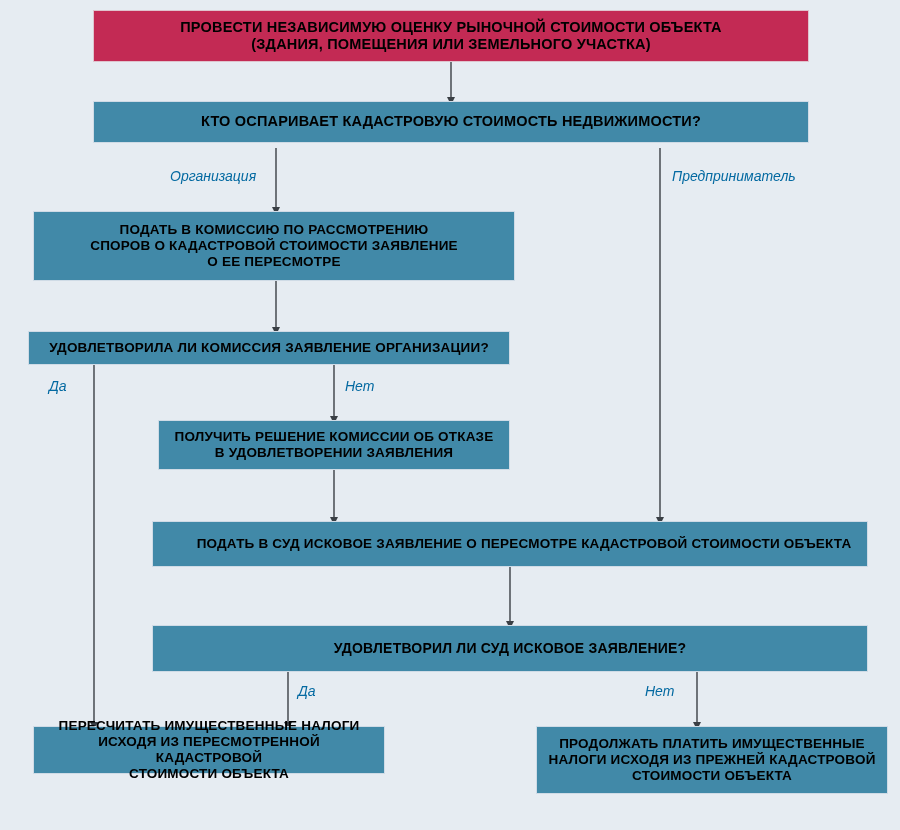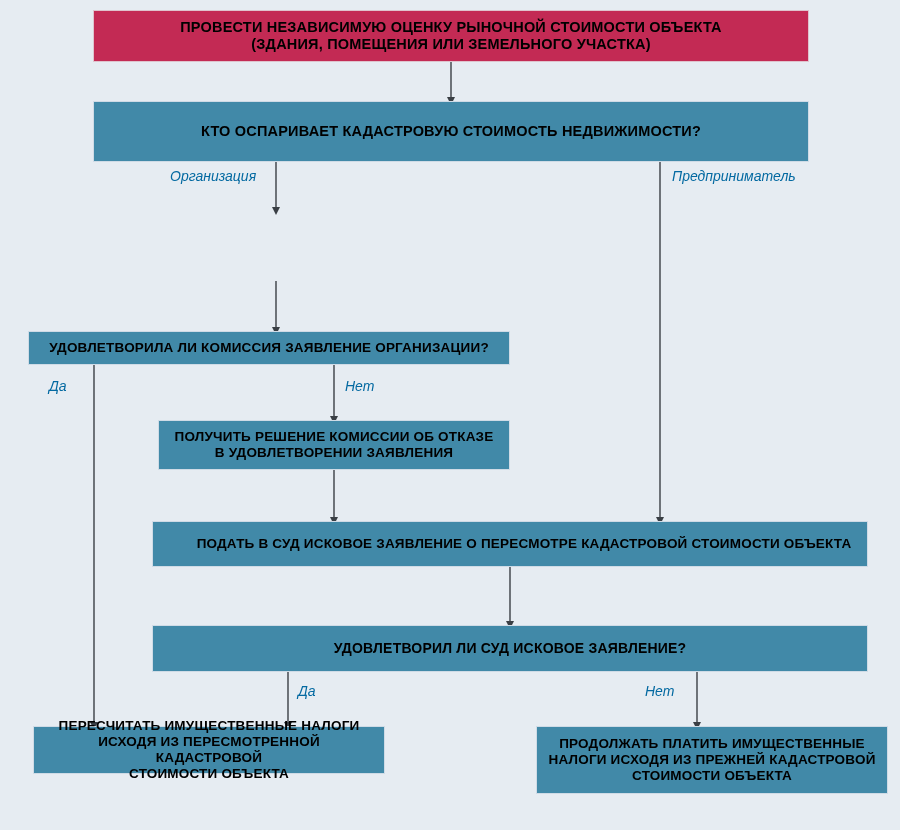--- a/index.html
+++ b/index.html
@@ -73,24 +73,29 @@
 
       <path d="M94,365 L94,726"></path>
     </g>
   </svg>
 
   <div class="node crimson" style="left:93px;top:10px;width:716px;height:52px;font-size:14.5px;">
     <span class="txt">ПРОВЕСТИ НЕЗАВИСИМУЮ ОЦЕНКУ РЫНОЧНОЙ СТОИМОСТИ ОБЪЕКТА
 (ЗДАНИЯ, ПОМЕЩЕНИЯ ИЛИ ЗЕМЕЛЬНОГО УЧАСТКА)</span>
   </div>
 
-  <div class="node blue" style="left:93px;top:101px;width:716px;height:61px;font-size:14.5px;">
+  <div class="node blue" style="left:93px;top:101px;width:716px;height:42px;font-size:14.5px;">
     <span class="txt">КТО ОСПАРИВАЕТ КАДАСТРОВУЮ СТОИМОСТЬ НЕДВИЖИМОСТИ?</span>
   </div>
 
+  <div class="node blue" style="left:33px;top:211px;width:482px;height:70px;font-size:13.5px;">
+    <span class="txt">ПОДАТЬ В КОМИССИЮ ПО РАССМОТРЕНИЮ
+СПОРОВ О КАДАСТРОВОЙ СТОИМОСТИ ЗАЯВЛЕНИЕ
+О ЕЕ ПЕРЕСМОТРЕ</span>
+  </div>
 
   <div class="node blue" style="left:28px;top:331px;width:482px;height:34px;font-size:13.5px;">
     <span class="txt">УДОВЛЕТВОРИЛА ЛИ КОМИССИЯ ЗАЯВЛЕНИЕ ОРГАНИЗАЦИИ?</span>
   </div>
 
   <div class="node blue" style="left:158px;top:420px;width:352px;height:50px;font-size:13.5px;">
     <span class="txt">ПОЛУЧИТЬ РЕШЕНИЕ КОМИССИИ ОБ ОТКАЗЕ
 В УДОВЛЕТВОРЕНИИ ЗАЯВЛЕНИЯ</span>
   </div>
 

